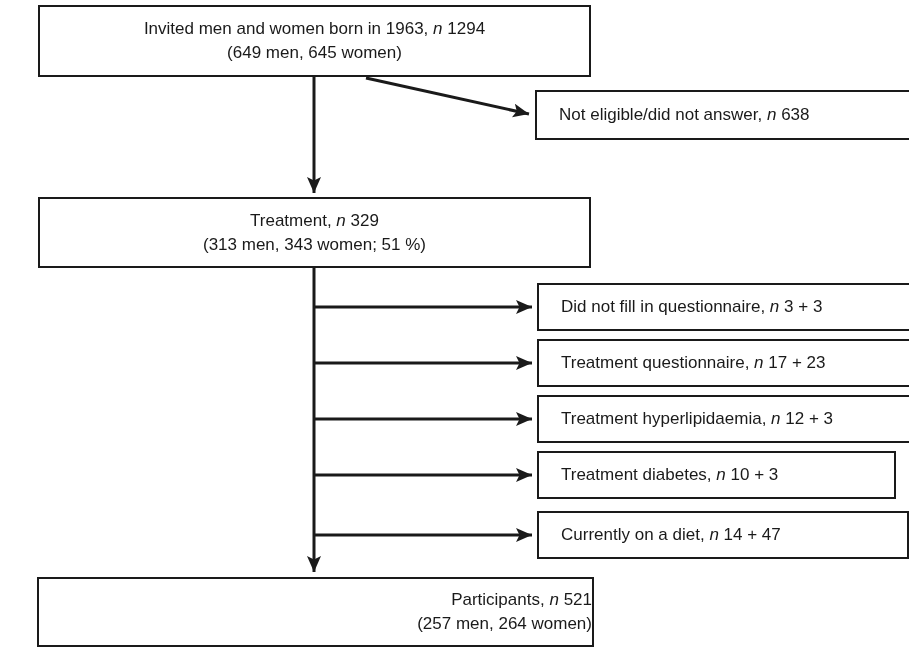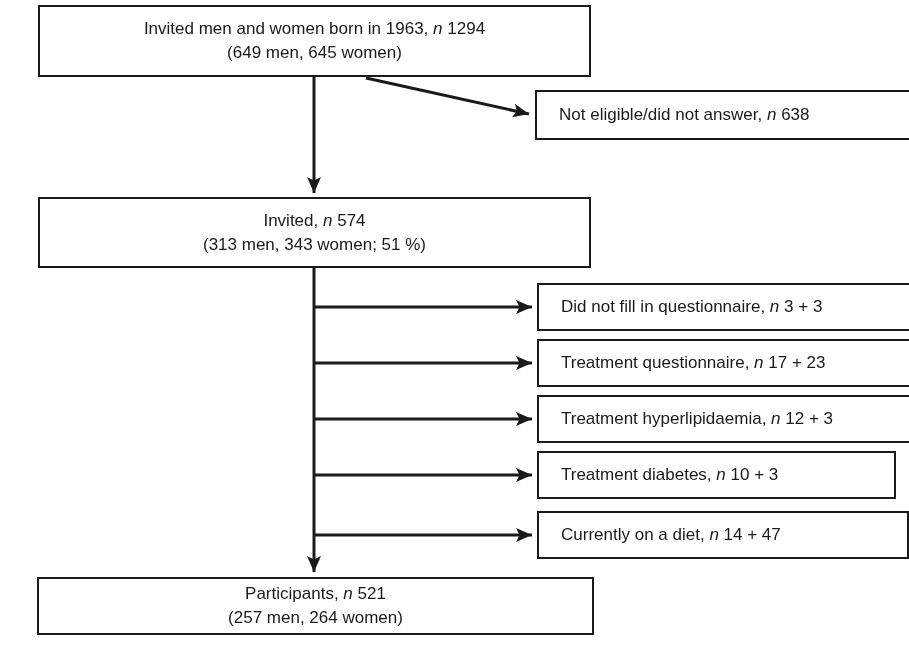--- a/index.html
+++ b/index.html
@@ -84,23 +84,23 @@
   <div class="box side" style="left:501px; top:90px; width:394px; height:50px;">
     <div class="line">
       <span>Not eligible/did not answer,</span>
       <i class="nvar">n</i>
       <span>638</span>
     </div>
   </div>
 
   <div class="box main" style="left:4px; top:197px; width:553px; height:71px;">
     <div class="line">
-      <span>Invited,</span>
+      <span>Treatment,</span>
       <i class="nvar">n</i>
-      <span>574</span>
+      <span>329</span>
     </div>
     <div class="line">(313 men, 343 women; 51 %)</div>
   </div>
 
   <div class="box side" style="left:503px; top:283px; width:403px; height:48px;">
     <div class="line">
       <span>Did not fill in questionnaire,</span>
       <i class="nvar">n</i>
       <span>3 + 3</span>
     </div>
@@ -131,21 +131,21 @@
   </div>
 
   <div class="box side" style="left:503px; top:511px; width:372px; height:48px;">
     <div class="line">
       <span>Currently on a diet,</span>
       <i class="nvar">n</i>
       <span>14 + 47</span>
     </div>
   </div>
 
-  <div class="box main" style="left:3px; top:577px; width:557px; height:58px;">
+  <div class="box main" style="left:3px; top:577px; width:557px; height:70px;text-align:right;">
     <div class="line">
       <span>Participants,</span>
       <i class="nvar">n</i>
       <span>521</span>
     </div>
     <div class="line">(257 men, 264 women)</div>
   </div>
 
 </div>
 

